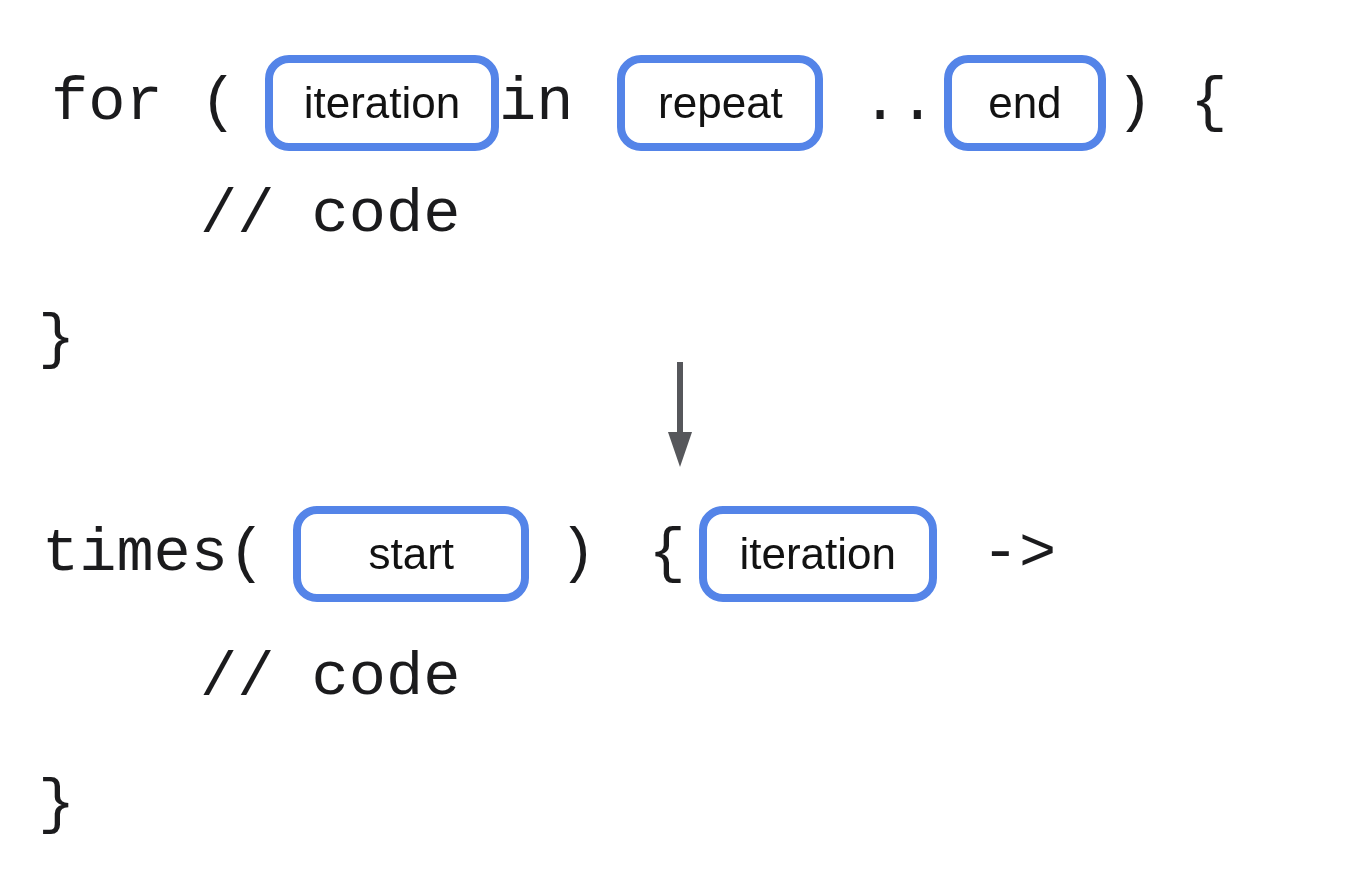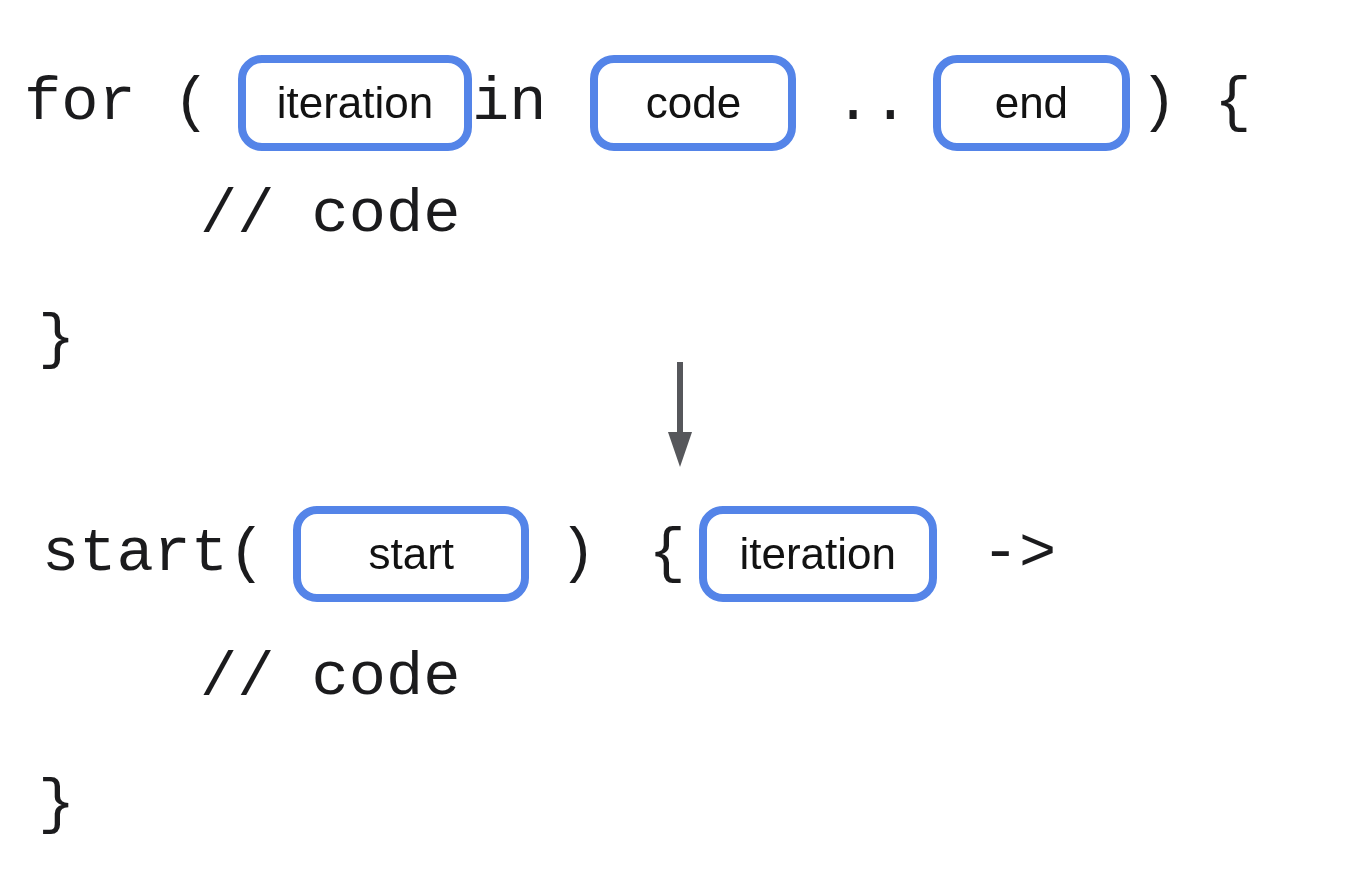--- a/index.html
+++ b/index.html
@@ -42,32 +42,32 @@
     justify-content:center;
     font-family:"Liberation Sans", sans-serif;
     font-weight:400;
     font-size:44px;
     color:var(--label-text);
     letter-spacing:0px;
     flex:0 0 auto;
   }
   .w-iter   {width:234px;margin-left:28px;}
   .w-start  {width:206px;margin-left:44px;}
-  .w-end    {width:197px;margin-left:24px;}
+  .w-end    {width:162px;margin-left:8px;}
   .w-times  {width:236px;margin-left:28px;}
   .w-iter2  {width:238px;margin-left:13px;}
 
   .ml28{}
   .ml30{margin-left:30px;}
   .ml38{margin-left:38px;}
   .ml10{margin-left:10px;}
   .ml45{margin-left:45px;}
   .ml52{margin-left:52px;}
 
-  .row-for    {top:55px;  left:24px;}
+  .row-for    {top:55px;  left:51px;}
   .row-body1  {top:167px; left:200px;}
   .row-close1 {top:292px; left:38px;}
   .row-repeat {top:506px; left:42px;}
   .row-body2  {top:630px; left:200px;}
   .row-close2 {top:757px; left:38px;}
 
   .arrow-wrap{
     position:absolute;
     top:360px;
     left:664px;
@@ -78,21 +78,21 @@
 </style>
 </head>
 <body>
 
 <div class="diagram">
 
   <div class="row row-for">
     <span class="mono">for (</span>
     <span class="slot w-iter">iteration</span>
     <span class="mono ml28">in</span>
-    <span class="slot w-start">code</span>
+    <span class="slot w-start">repeat</span>
     <span class="mono ml38">..</span>
     <span class="slot w-end">end</span>
     <span class="mono ml10">) {</span>
   </div>
 
   <div class="row row-body1">
     <span class="mono">// code</span>
   </div>
 
   <div class="row row-close1">
@@ -100,21 +100,21 @@
   </div>
 
   <div class="arrow-wrap">
     <svg width="32" height="110" viewBox="0 0 32 110" xmlns="http://www.w3.org/2000/svg" aria-hidden="true">
       <rect x="13" y="2" width="6" height="74" fill="var(--arrow)"></rect>
       <polygon points="4,72 28,72 16,107" fill="var(--arrow)"></polygon>
     </svg>
   </div>
 
   <div class="row row-repeat">
-    <span class="mono">start(</span>
+    <span class="mono">times(</span>
     <span class="slot w-times">start</span>
     <span class="mono ml30">)</span>
     <span class="mono ml52">{</span>
     <span class="slot w-iter2">iteration</span>
     <span class="mono ml45">-&gt;</span>
   </div>
 
   <div class="row row-body2">
     <span class="mono">// code</span>
   </div>

